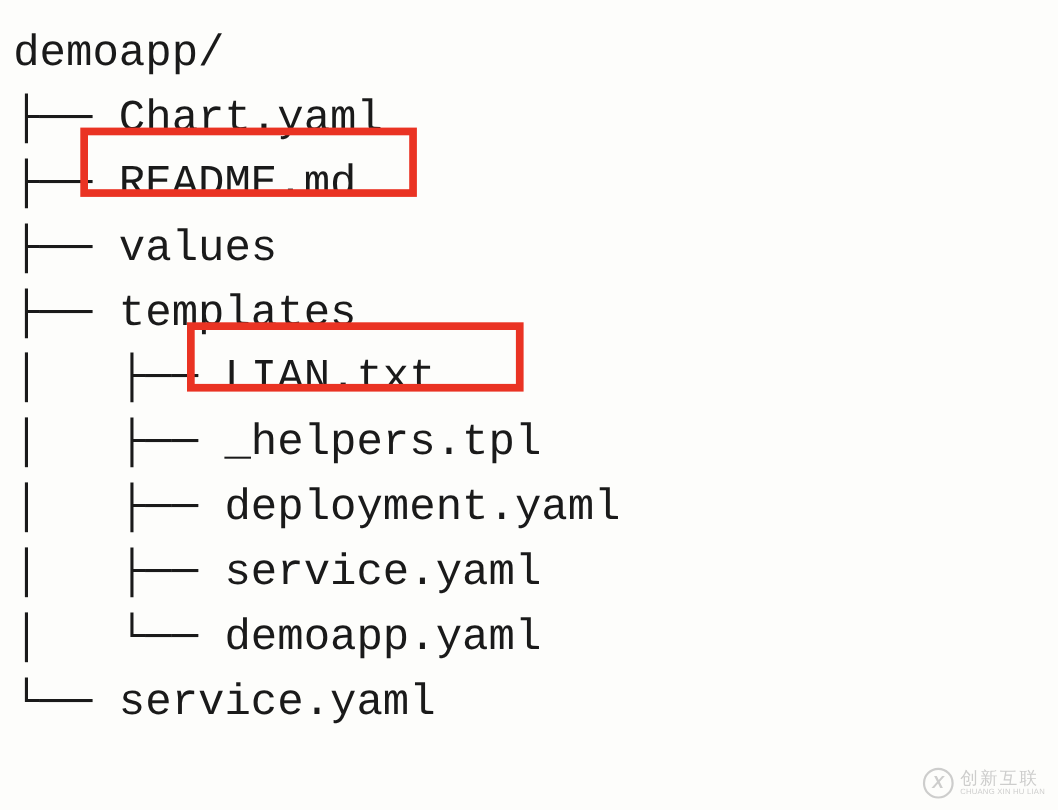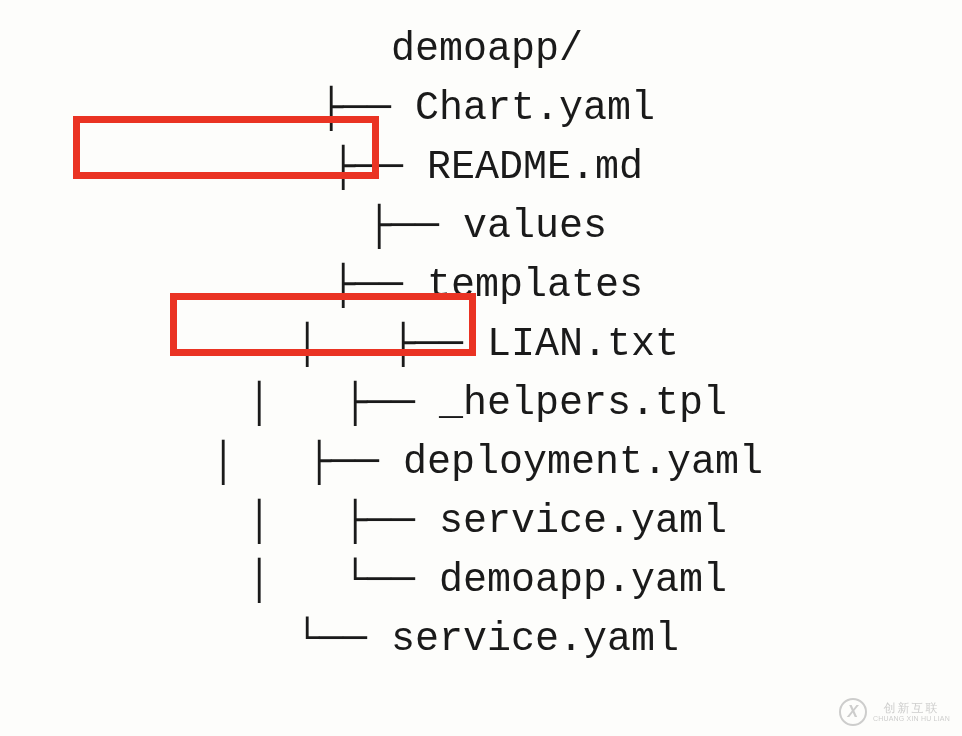--- a/index.html
+++ b/index.html
@@ -1,15 +1,15 @@
 <!DOCTYPE html>
 <html><head>
   <meta charset="utf-8">
   <style>
-    * { margin: 0; padding: 0; box-sizing: border-box; text-align: center; }
+    * { margin: 0; padding: 0; box-sizing: border-box; }
     body {
       font-family: "Courier New", Courier, monospace;
       font-size: 40px;
       font-weight: 400;
       background: #fdfdfb;
       color: #1a1a1a;
       width: 962px;
       height: 736px;
       padding: 20px 0 0 12px;
       position: relative;
@@ -47,22 +47,22 @@
       font-size: 16px;
       font-weight: bold;
       font-style: italic;
     }
     .wm-text {
       display: flex;
       flex-direction: column;
       line-height: 1;
     }
     .wm-main {
-      font-family: Liberation Mono, monospace;
-      font-size: 12px;
+      font-family: Liberation Serif, serif;
+      font-size: 16px;
       letter-spacing: 2px;
     }
     .wm-sub {
       font-family: Arial, sans-serif;
       font-size: 7px;
       letter-spacing: 0.2px;
     }
   </style>
 </head>
 <body>

